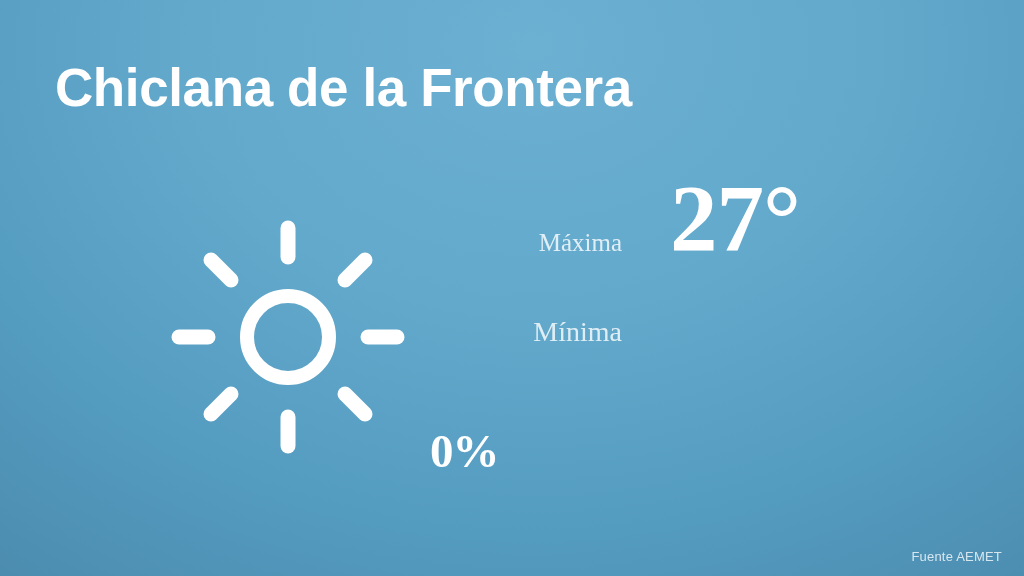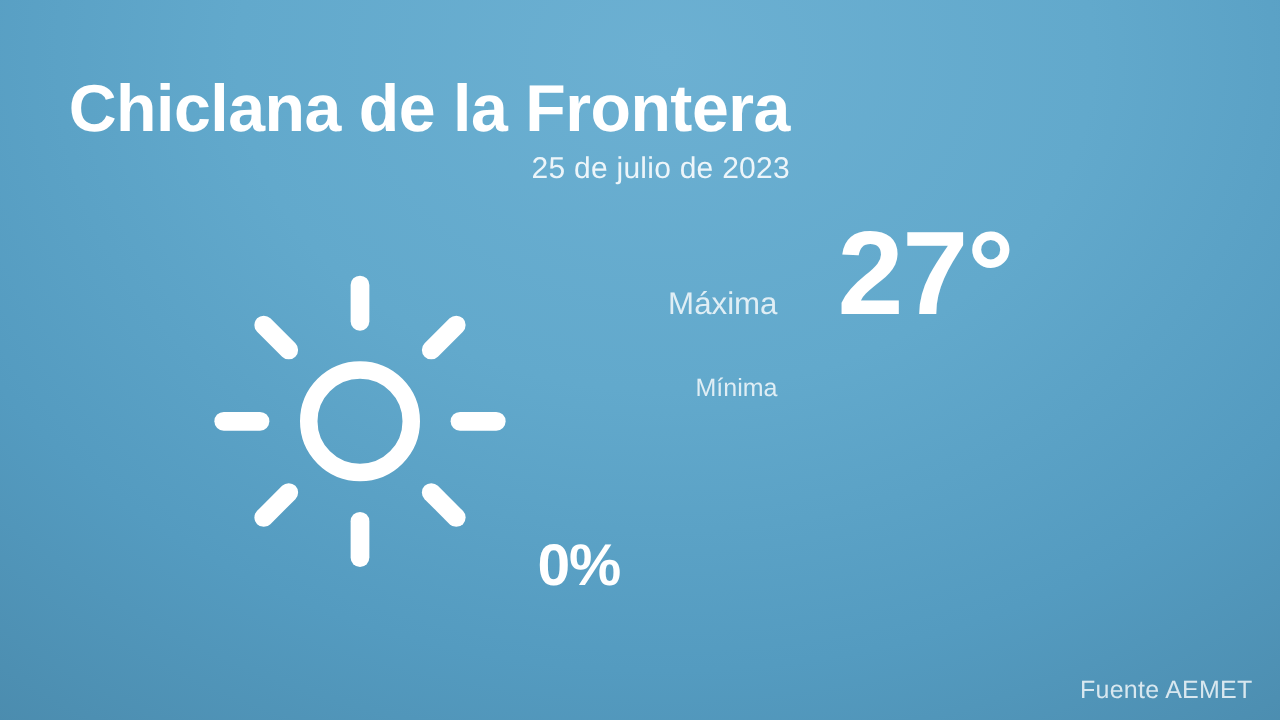--- a/index.html
+++ b/index.html
@@ -70,20 +70,21 @@
   #stats {
     position: absolute;
     left: 430px;
     top: 172px;
     width: 520px;
   }
   .stat-row {
     display: flex;
     align-items: baseline;
     width: 100%;
+    font-family: Liberation Serif, serif;
   }
   .stat-label {
     width: 240px;
     text-align: right;
     padding-right: 48px;
     box-sizing: border-box;
     color: rgba(255,255,255,0.80);
     font-weight: 400;
     white-space: nowrap;
   }
@@ -92,46 +93,45 @@
     font-weight: bold;
     white-space: nowrap;
     letter-spacing: -1px;
   }
 
   #row-max { height: 128px; }
   #row-max .stat-label { font-size: 25px; }
   #row-max .stat-value { font-size: 95px; line-height: 1; text-align: center; }
 
   #row-min { height: 128px; }
-  #row-min .stat-label { font-size: 20px; }
+  #row-min .stat-label { font-size: 28px; margin-top: 16px; }
   #row-min .stat-value { font-size: 63px; line-height: 1; }
 
   #row-precip { height: 70px; }
   #row-precip .stat-label { font-size: 23px; }
   #row-precip .stat-value { font-size: 47px; line-height: 1; }
 
   
   #footer {
     position: absolute;
     right: 22px;
     bottom: 12px;
-    font-size: 20px;
+    font-size: 13px;
     color: rgba(255,255,255,0.78);
     letter-spacing: 0.2px;
     white-space: nowrap;
   }
 </style>
 </head>
 <body>
 
 <div id="card">
 
   <div id="header">
     <h1 id="title">Chiclana de la Frontera</h1>
-    <div id="subtitle">25 de julio de 2023</div>
   </div>
 
   <div id="icon-area">
     <svg viewBox="0 0 240 240">
       <circle cx="120" cy="120" r="41" fill="none" stroke="#ffffff" stroke-width="14"></circle>
       <g stroke="#ffffff" stroke-width="15" stroke-linecap="round">
         <line x1="120" y1="11" x2="120" y2="40"></line>
         <line x1="120" y1="200" x2="120" y2="229"></line>
         <line x1="11" y1="120" x2="40" y2="120"></line>
         <line x1="200" y1="120" x2="229" y2="120"></line>

